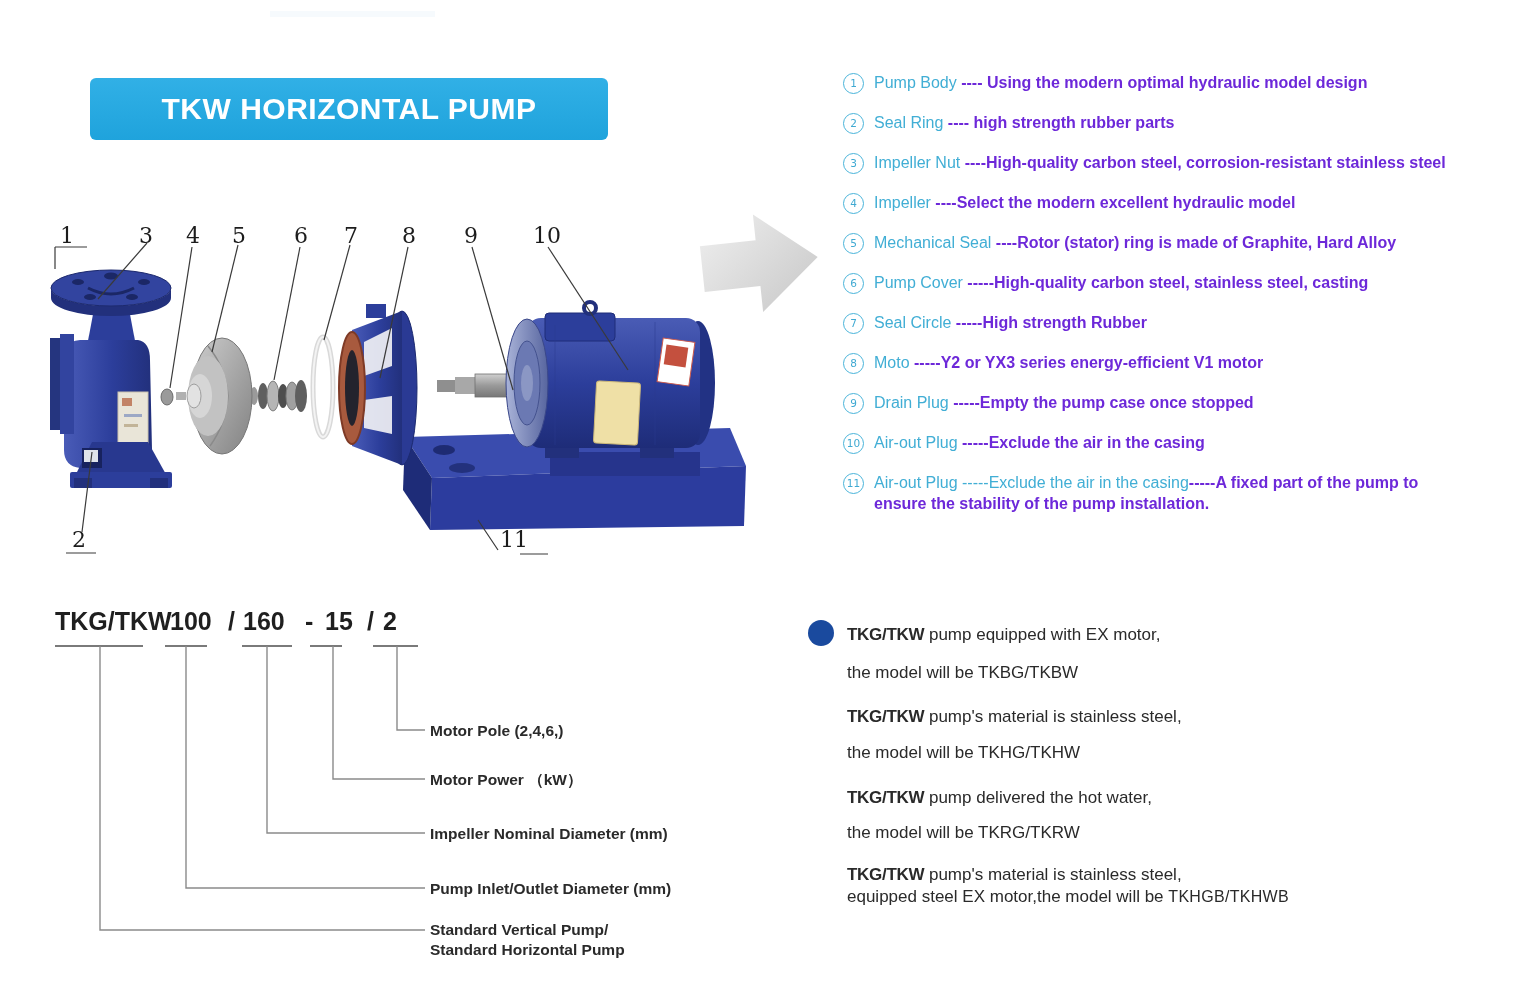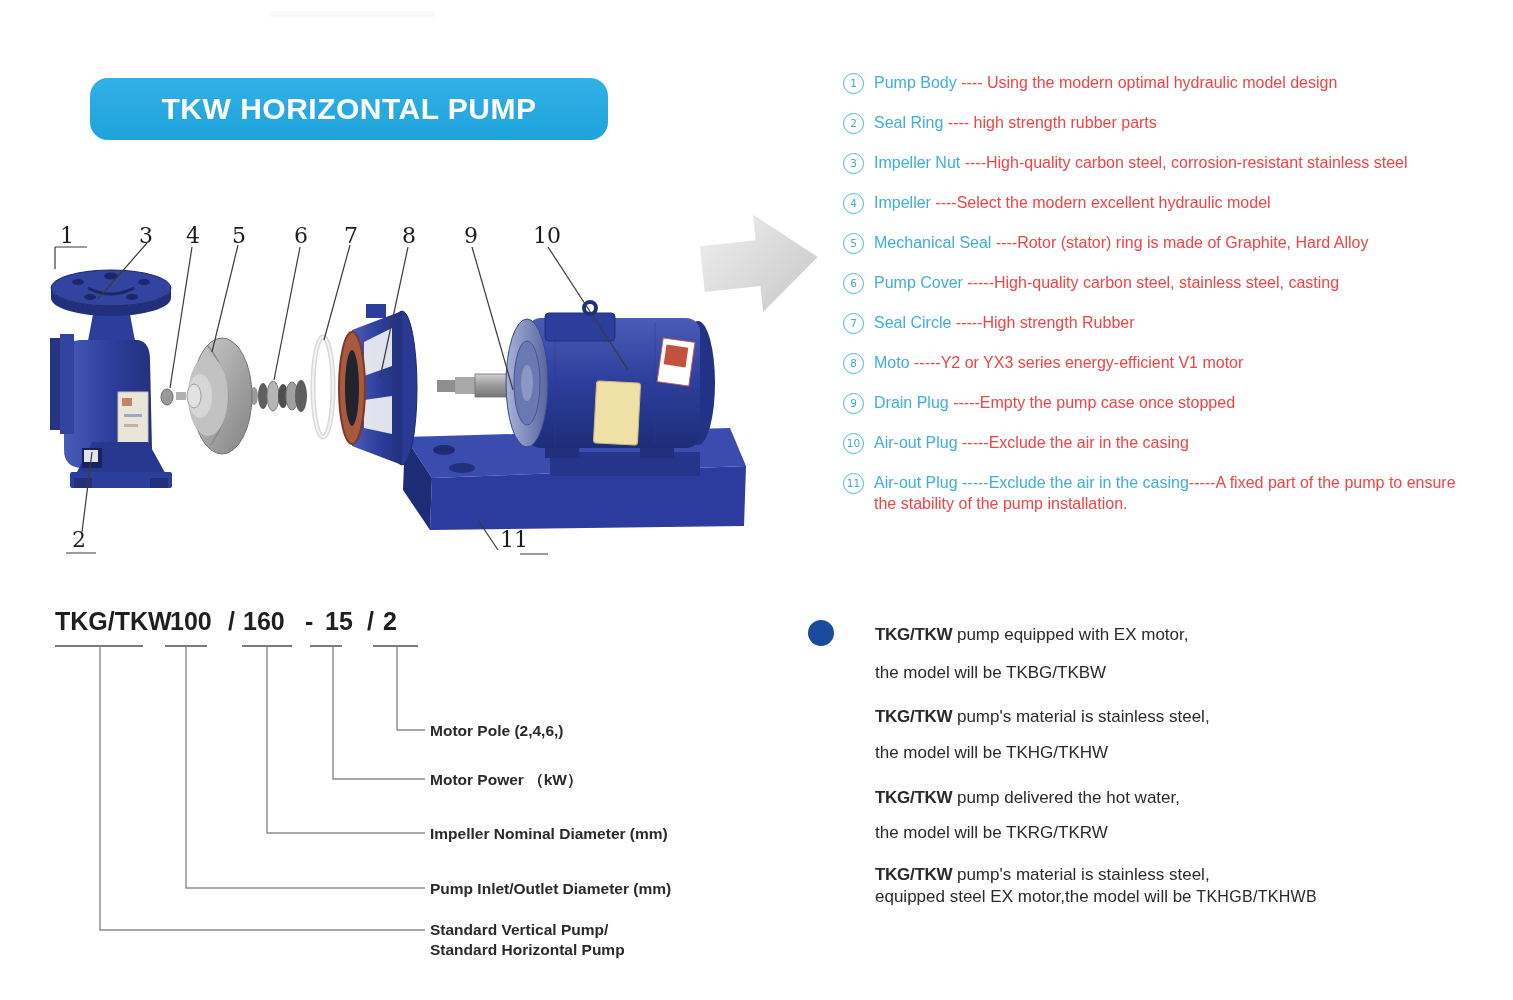--- a/index.html
+++ b/index.html
@@ -3,37 +3,37 @@
 <meta charset="utf-8">
 <style>
   html,body{margin:0;padding:0;background:#fff;}
   #page{position:relative;width:1513px;height:1000px;background:#ffffff;overflow:hidden;
         font-family:"Liberation Sans",sans-serif;color:#2d2d2d;}
 
   
   .top-streak{position:absolute;left:270px;top:11px;width:165px;height:6px;background:#f6fafd;}
 
   
-  .banner{position:absolute;left:90px;top:78px;width:518px;height:62px;border-radius:18px;
+  .banner{position:absolute;left:90px;top:78px;width:518px;height:62px;border-radius:6px;
           background:linear-gradient(#31b0e6,#1fa3dc);display:flex;align-items:center;justify-content:center;}
   .banner span{color:#fff;font-weight:bold;font-size:30px;letter-spacing:.5px;}
 
   
   .parts{position:absolute;left:843px;top:72px;width:632px;}
   .pitem{display:flex;align-items:flex-start;margin-bottom:18px;line-height:21px;font-size:16px;}
   .pnum{flex:0 0 auto;width:19px;height:19px;margin:1px 10px 0 0;border:1.4px solid #49b4da;border-radius:50%;
         color:#3fa9d2;font-size:10.5px;display:flex;align-items:center;justify-content:center;
         font-family:"DejaVu Sans",sans-serif;}
   .pblue{color:#41aed5;margin-top:23px;}
-  .pdark{color:#ef4444;}
+  .pdark{color:#6d28d9;font-weight:bold;}
 
   
   .bullet{position:absolute;left:808px;top:620px;width:26px;height:26px;border-radius:50%;background:#1a4a9e;}
   .notes{position:absolute;left:847px;top:615px;width:580px;font-size:17px;}
-  .nline{position:absolute;left:0;white-space:nowrap;color:#2a2a2a;margin-left:28px;}
+  .nline{position:absolute;left:0;white-space:nowrap;color:#2a2a2a;}
   .npre{font-weight:bold;letter-spacing:-.3px;}
   .nstrong{font-weight:normal;}
   .nbig .nstrong{font-size:16px;letter-spacing:.3px;}
 
   svg text{font-family:"Liberation Sans",sans-serif;}
   text.callout{font-family:"DejaVu Serif",serif;font-size:22px;fill:#1c1c1c;}
   text.mtoken{font-weight:bold;font-size:25px;fill:#1f1f1f;}
   text.mlabel{font-weight:bold;font-size:15.5px;fill:#2a2a2a;}
 </style>
 </head>

